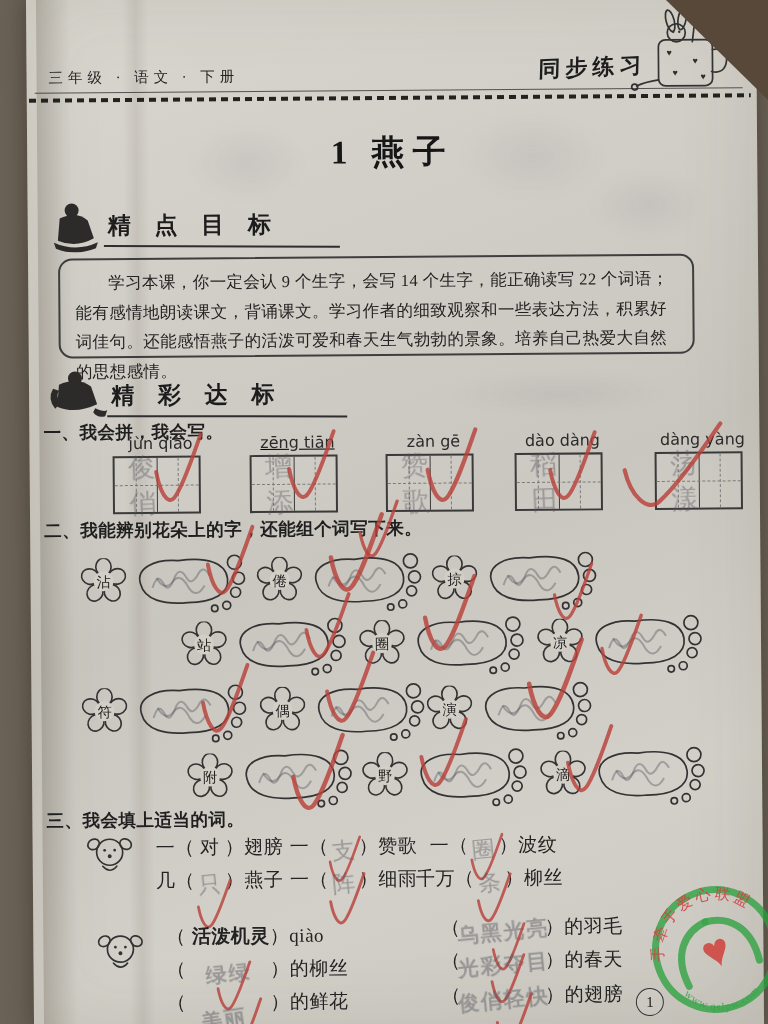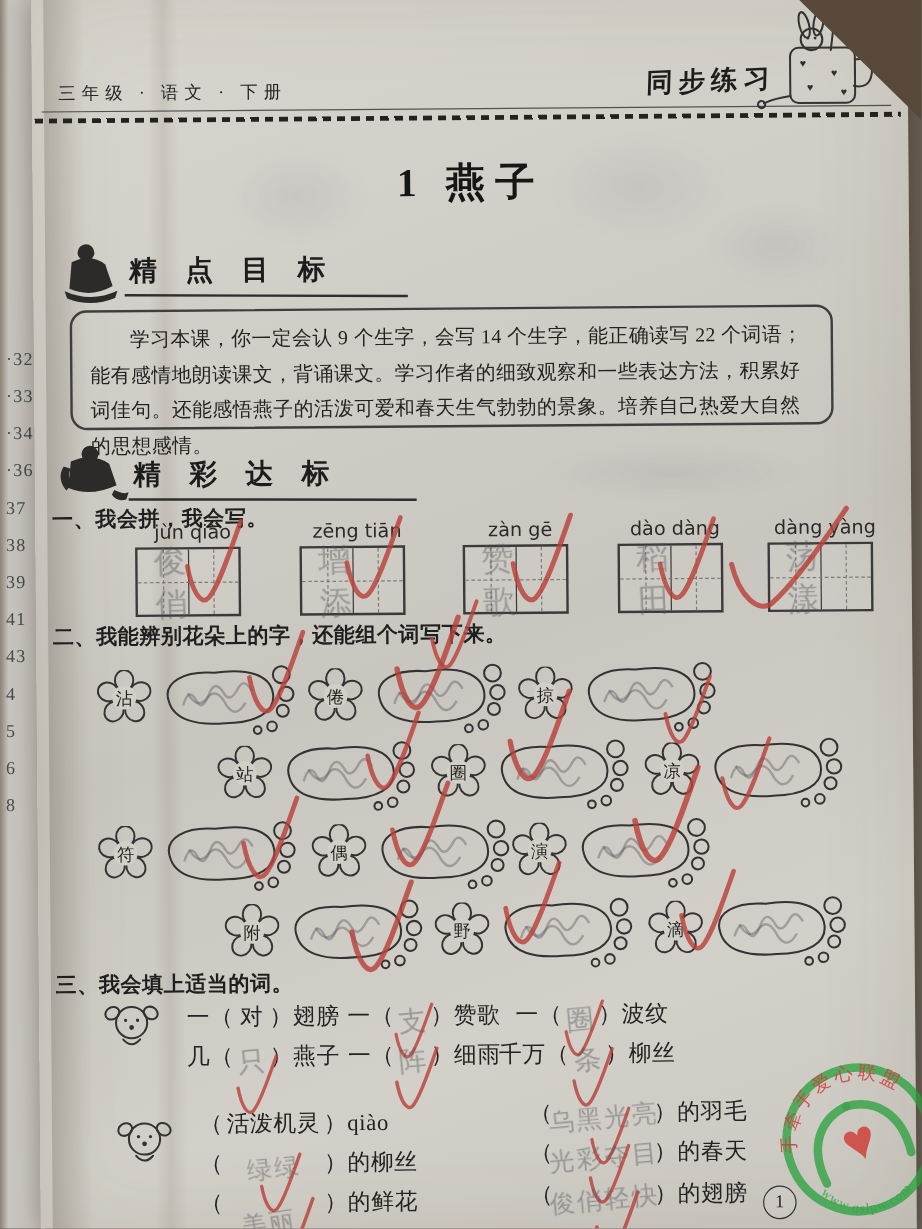--- a/index.html
+++ b/index.html
@@ -52,52 +52,35 @@
   .sq path{stroke:rgba(82,84,92,.40);stroke-width:2;fill:none;}
 
   
   .fgroup{position:absolute;width:178px;height:66px;}
   .flower{position:absolute;left:0;top:8px;}
   .cloud{position:absolute;left:50px;top:0;}
 
   
   .fitem{position:absolute;font-size:19px;color:#232323;letter-spacing:.5px;white-space:nowrap;}
   .gap{display:inline-block;min-width:30px;text-align:center;position:relative;vertical-align:baseline;}
-  .gap2{display:inline-block;min-width:84px;text-align:center;position:relative;vertical-align:baseline;}
+  .gap2{display:inline-block;min-width:84px;text-align:right;position:relative;vertical-align:baseline;font-weight:bold;}
   .pfill{position:absolute;left:50%;top:50%;transform:translate(-50%,-55%) rotate(-5deg);font-size:23px;white-space:nowrap;color:rgba(82,84,92,.45);filter:blur(.4px);}
   .pfill4{font-size:21px;letter-spacing:2px;}
 
   .pagecircle{position:absolute;left:602px;top:998px;width:26px;height:26px;border:1.8px solid #333;border-radius:50%;
     display:flex;align-items:center;justify-content:center;font-size:15px;color:#222;background:rgba(255,255,255,.08);}
 
   .icon-dark path, .icon-dark circle, .icon-dark ellipse{fill:#2c2b29;}
   .outline{fill:none;stroke:#333;stroke-width:1.7;stroke-linecap:round;stroke-linejoin:round;}
 </style>
 </head>
 <body>
 
 <div class="photo">
 
-  <div class="underpage">
-    <div style="position:absolute;left:0;top:292px;">
-      <span class="margin-num">·32</span>
-      <span class="margin-num">·33</span>
-      <span class="margin-num">·34</span>
-      <span class="margin-num">·36</span>
-      <span class="margin-num">37</span>
-      <span class="margin-num">38</span>
-      <span class="margin-num">39</span>
-      <span class="margin-num">41</span>
-      <span class="margin-num">43</span>
-      <span class="margin-num">4</span>
-      <span class="margin-num">5</span>
-      <span class="margin-num">6</span>
-      <span class="margin-num">8</span>
-    </div>
-  </div>
 
   <div class="paper">
     <div class="gutter"></div>
     <div class="crease"></div>
 
     <div class="ghost" style="left:160px;top:130px;width:120px;height:80px;"></div>
     <div class="ghost" style="left:430px;top:120px;width:150px;height:90px;"></div>
     <div class="ghost" style="left:560px;top:180px;width:120px;height:70px;"></div>
     <div class="ghost" style="left:420px;top:380px;width:220px;height:46px;"></div>
 
@@ -159,21 +142,21 @@
           <i class="vm"></i>
           <i class="hd"></i>
           <i class="vq" style="left:25%"></i>
           <i class="vq" style="left:75%"></i>
         <span class="hw pencil">俊俏</span>
         <svg class="ck" style="left:34px;top:-28px;" width="56" height="86" viewBox="0 0 60 90">
             <path d="M8,44 C12,66 20,80 27,72 C36,62 48,26 56,4"></path>
           </svg>
       </div>
     </div>
-    <div class="g1" style="left:192px;top:440px;">
+    <div class="g1" style="left:192px;top:440px;text-decoration:underline;">
       <span class="py">zēng tiān</span>
       <div class="tian">
           <i class="vm"></i>
           <i class="hd"></i>
           <i class="vq" style="left:25%"></i>
           <i class="vq" style="left:75%"></i>
         <span class="hw pencil">增添</span>
         <svg class="ck" style="left:30px;top:-30px;" width="56" height="86" viewBox="0 0 60 90">
             <path d="M8,44 C12,66 20,80 27,72 C36,62 48,26 56,4"></path>
           </svg>
@@ -198,21 +181,21 @@
           <i class="vm"></i>
           <i class="hd"></i>
           <i class="vq" style="left:25%"></i>
           <i class="vq" style="left:75%"></i>
         <span class="hw pencil">稻田</span>
         <svg class="ck" style="left:26px;top:-26px;" width="56" height="84" viewBox="0 0 60 90">
             <path d="M8,44 C12,66 20,80 27,72 C36,62 48,26 56,4"></path>
           </svg>
       </div>
     </div>
-    <div class="g1" style="left:582px;top:440px;">
+    <div class="g1" style="left:597px;top:440px;">
       <span class="py">dàng yàng</span>
       <div class="tian">
           <i class="vm"></i>
           <i class="hd"></i>
           <i class="vq" style="left:25%"></i>
           <i class="vq" style="left:75%"></i>
         <span class="hw pencil">荡漾</span>
         <svg class="ck" style="left:-40px;top:-34px;" width="110" height="100" viewBox="0 0 110 100">
             <path d="M8,50 C14,76 30,92 42,82 C58,68 86,30 104,4"></path>
           </svg>

